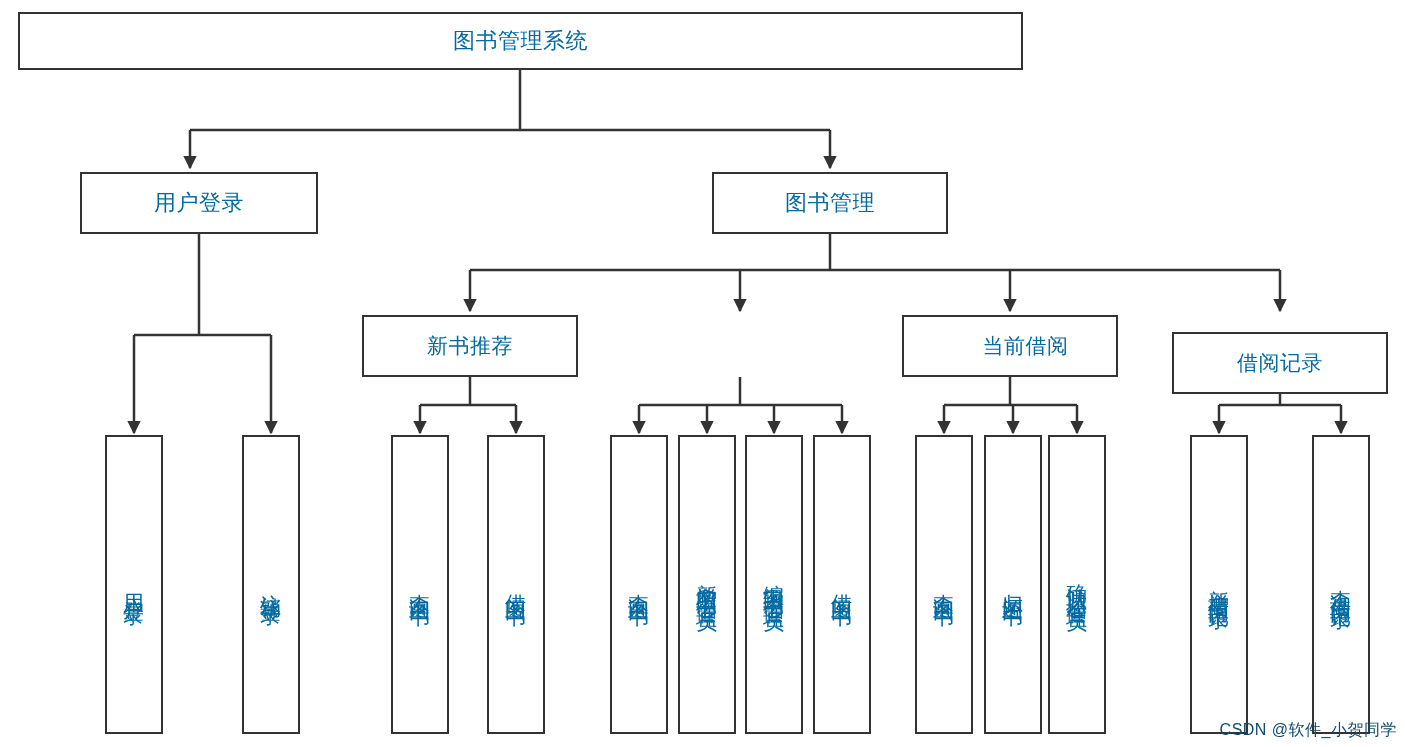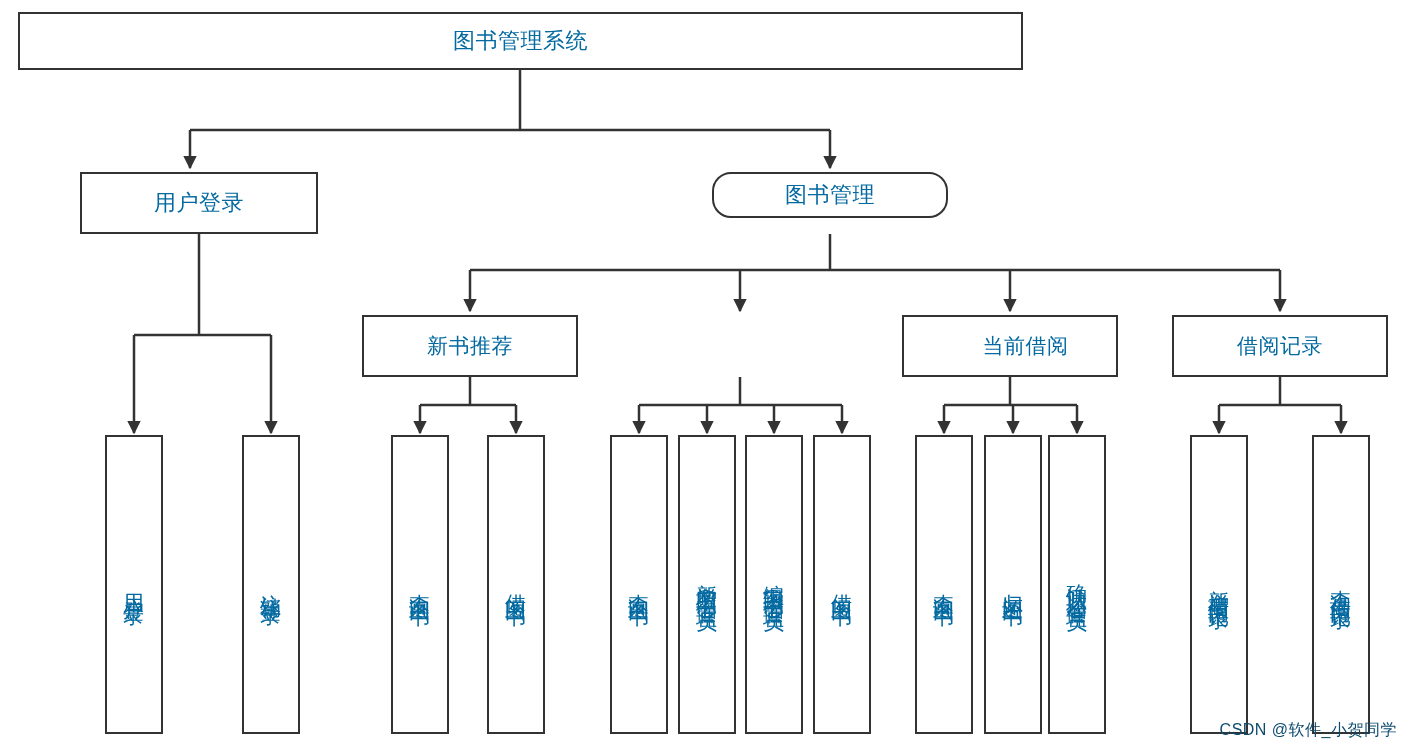--- a/index.html
+++ b/index.html
@@ -129,31 +129,31 @@
     </g>
   </svg>
 
   <div class="node root" style="left:18px; top:12px; width:1005px; height:58px;">
     <span class="node-label">图书管理系统</span>
   </div>
 
   <div class="node level2" style="left:80px; top:172px; width:238px; height:62px;">
     <span class="node-label">用户登录</span>
   </div>
-  <div class="node level2" style="left:712px; top:172px; width:236px; height:46px;border-radius:19px;">
+  <div class="node level2" style="left:712px; top:172px; width:236px; height:62px;">
     <span class="node-label">图书管理</span>
   </div>
 
   <div class="node level3" style="left:362px; top:315px; width:216px; height:62px;">
     <span class="node-label">新书推荐</span>
   </div>
   <div class="node level3" style="left:902px; top:315px; width:216px; height:62px;padding-left:31px;">
     <span class="node-label">当前借阅</span>
   </div>
-  <div class="node level3" style="left:1172px; top:315px; width:216px; height:62px;">
+  <div class="node level3" style="left:1172px; top:332px; width:216px; height:62px;">
     <span class="node-label">借阅记录</span>
   </div>
 
   <div class="node vertical" style="left:105px; top:435px; width:58px; height:299px;">
     <span class="node-label">用户登录</span>
   </div>
   <div class="node vertical" style="left:242px; top:435px; width:58px; height:299px;">
     <span class="node-label">注销登录</span>
   </div>
 

